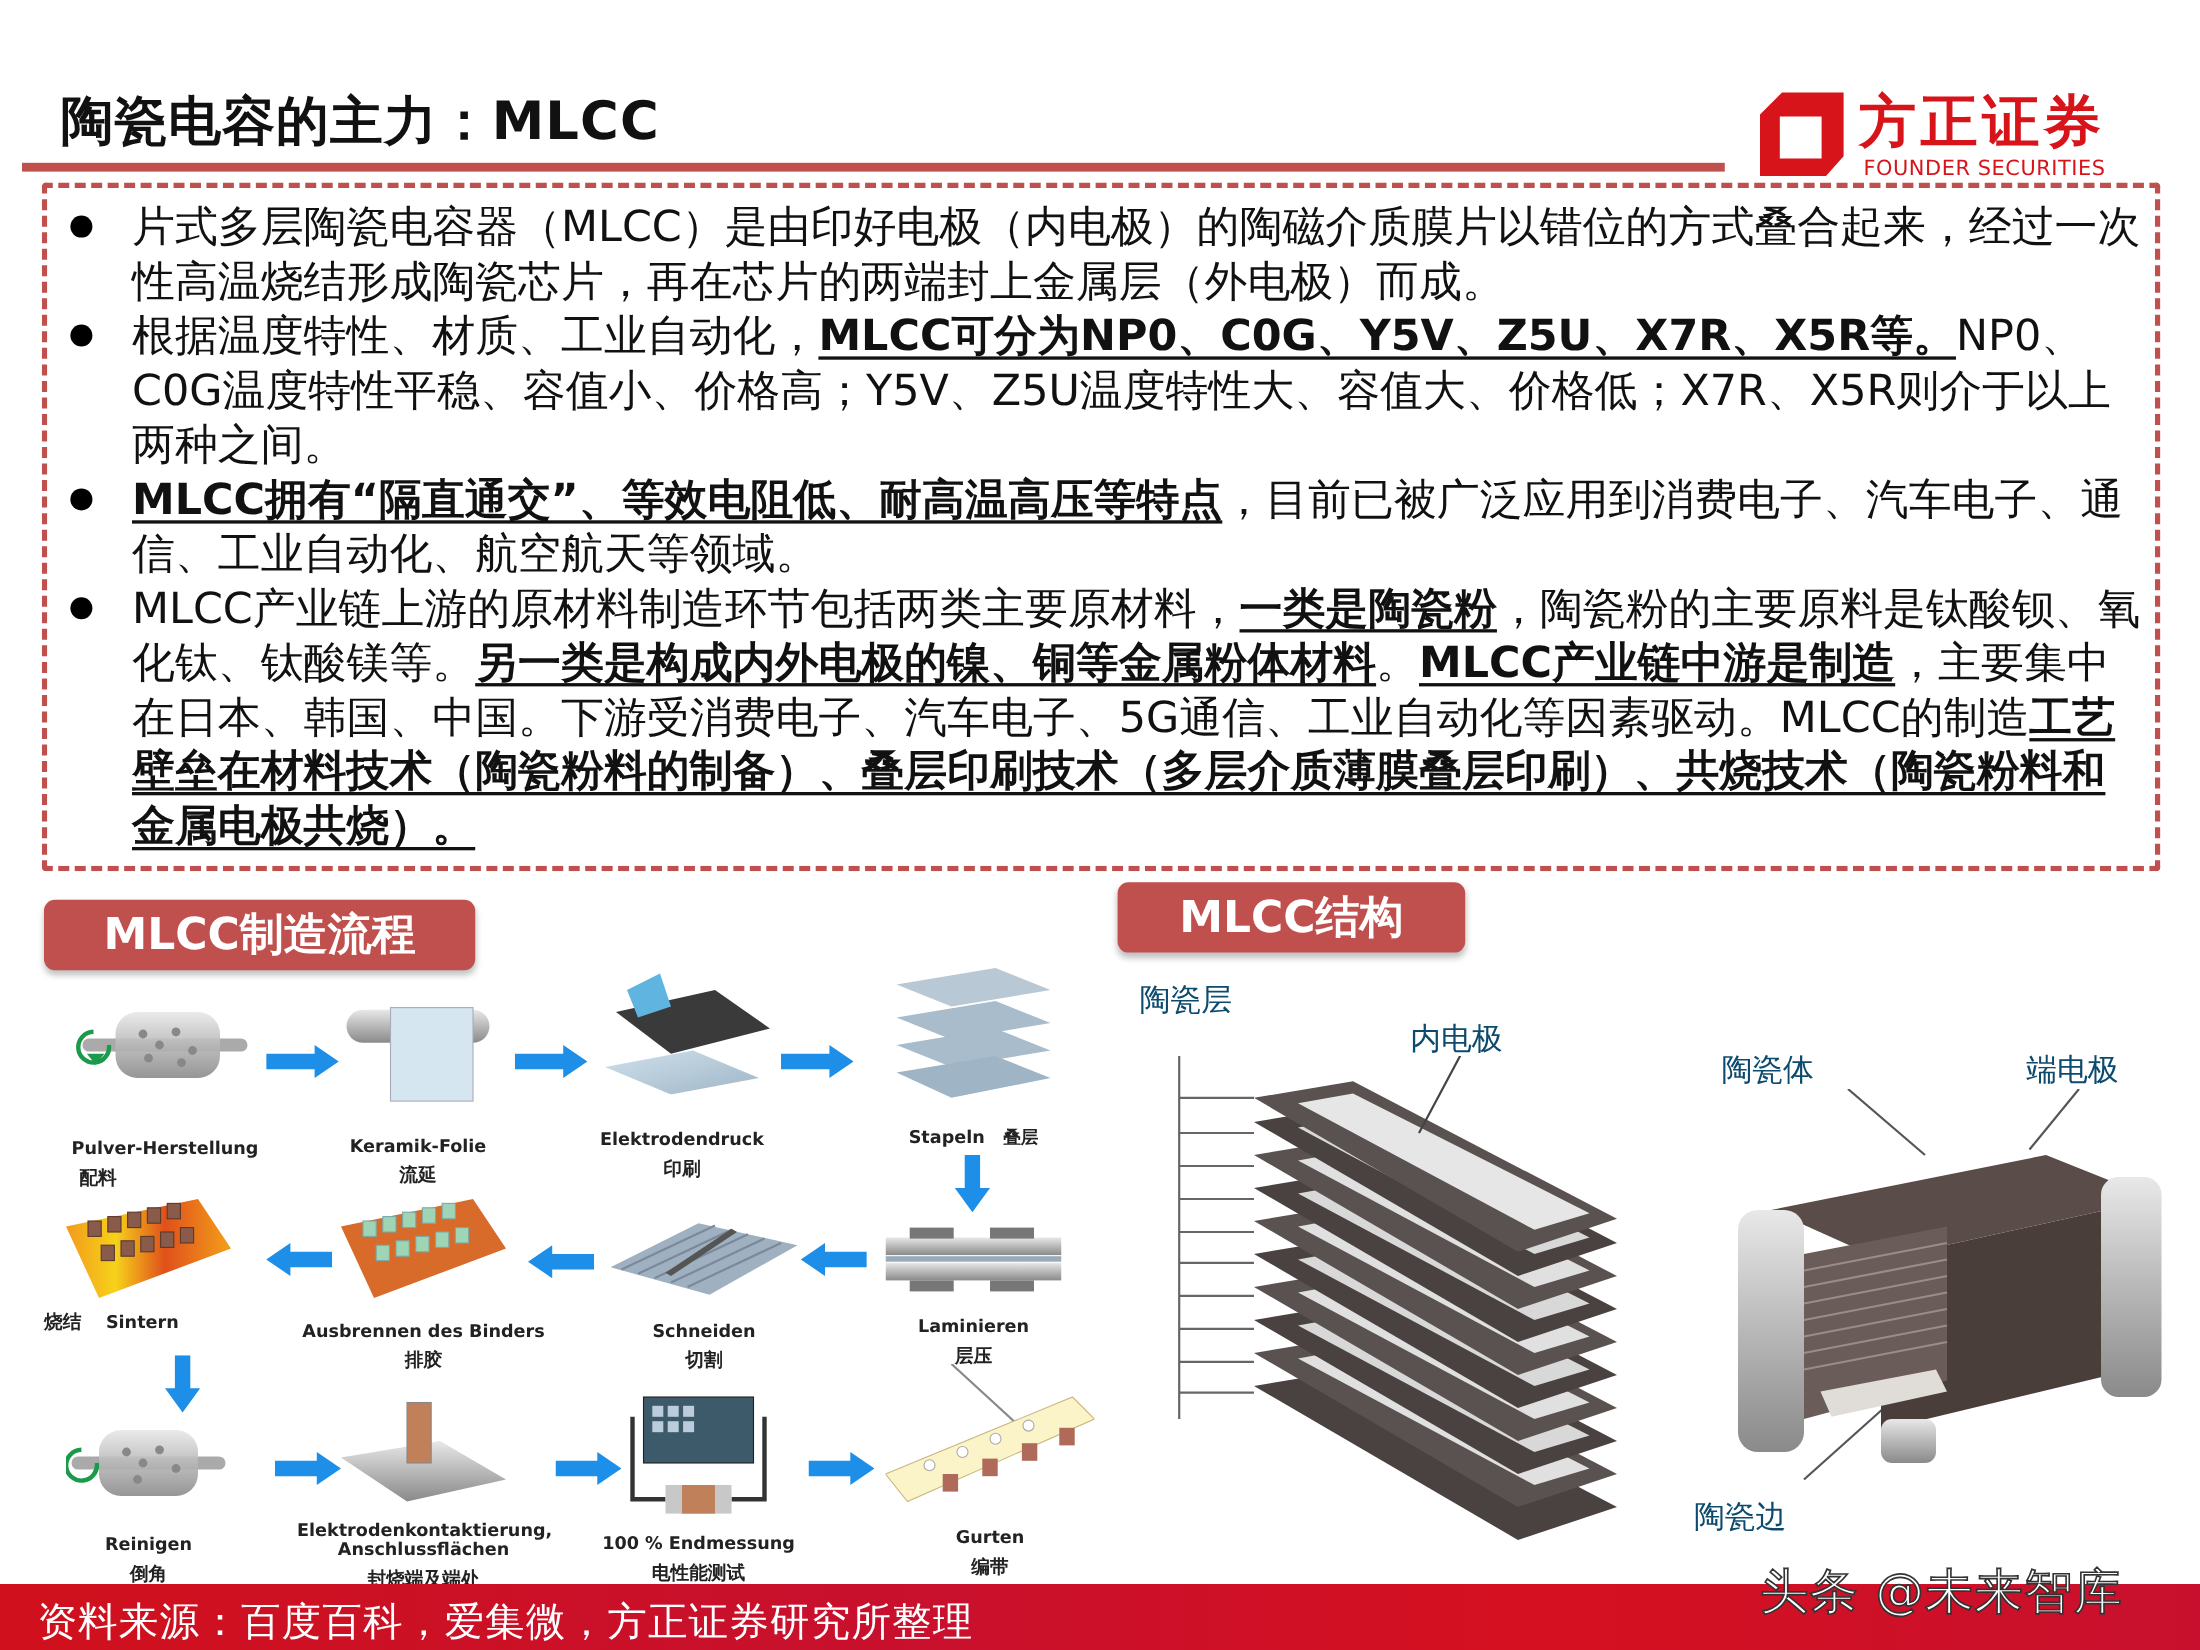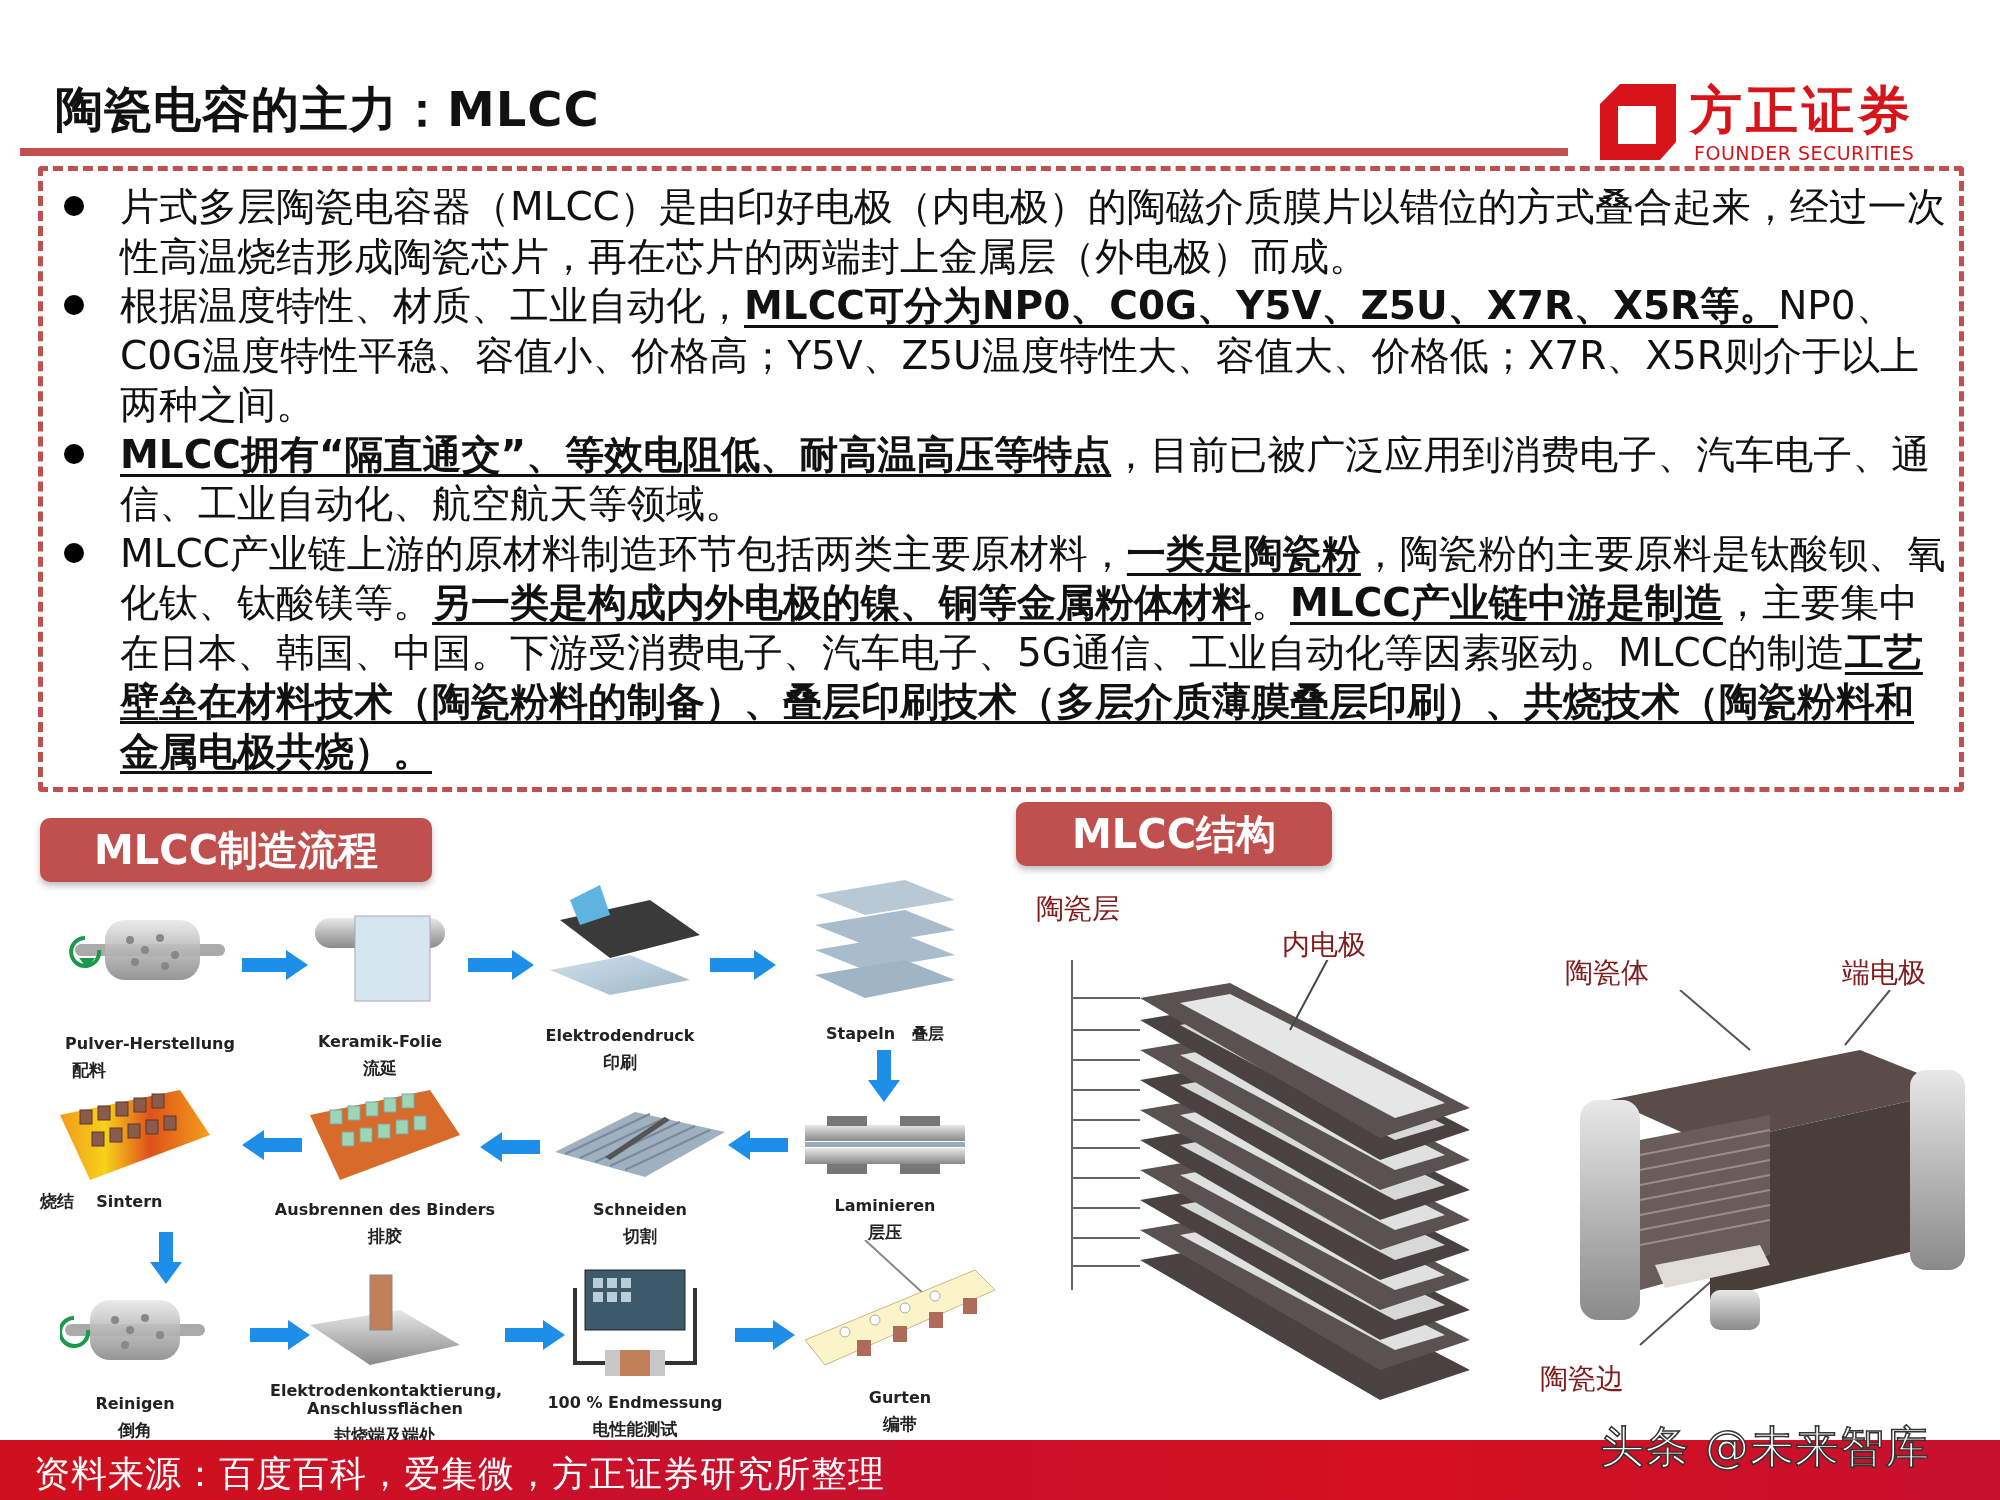--- a/index.html
+++ b/index.html
@@ -46,21 +46,21 @@
   .tag-structure { left: 1016px; top: 802px; width: 316px; }
 
   .flow { position: absolute; left: 30px; top: 880px; width: 960px; height: 550px; }
   .step { position: absolute; text-align: center; }
   .step .img { margin: 0 auto; }
   .step .de { font-size: 16px; font-weight: bold; color: #222; white-space: nowrap; }
   .step .cn { font-size: 17px; font-weight: bold; color: #222; margin-top: 6px; }
   .arrow { position: absolute; }
 
   .structure { position: absolute; left: 1020px; top: 880px; width: 960px; height: 560px; }
-  .struct-label { position: absolute; font-size: 28px; color: #7f1d1d; white-space: nowrap; }
+  .struct-label { position: absolute; font-size: 28px; color: #0c4a6e; white-space: nowrap; }
 
   .footer {
     position: absolute; left: 0; top: 1440px; width: 2000px; height: 60px;
     background: linear-gradient(90deg, #d0101c 0%, #c8102e 40%, #d51020 70%, #c8102e 100%);
   }
   .footer-source {
     position: absolute; left: 20px; top: 10px; color: #fff; font-size: 36px; letter-spacing: 1px; margin-left: 14px;
   }
   .watermark {
     position: absolute; left: 1600px; top: 1418px; font-size: 44px; color: #fff;

